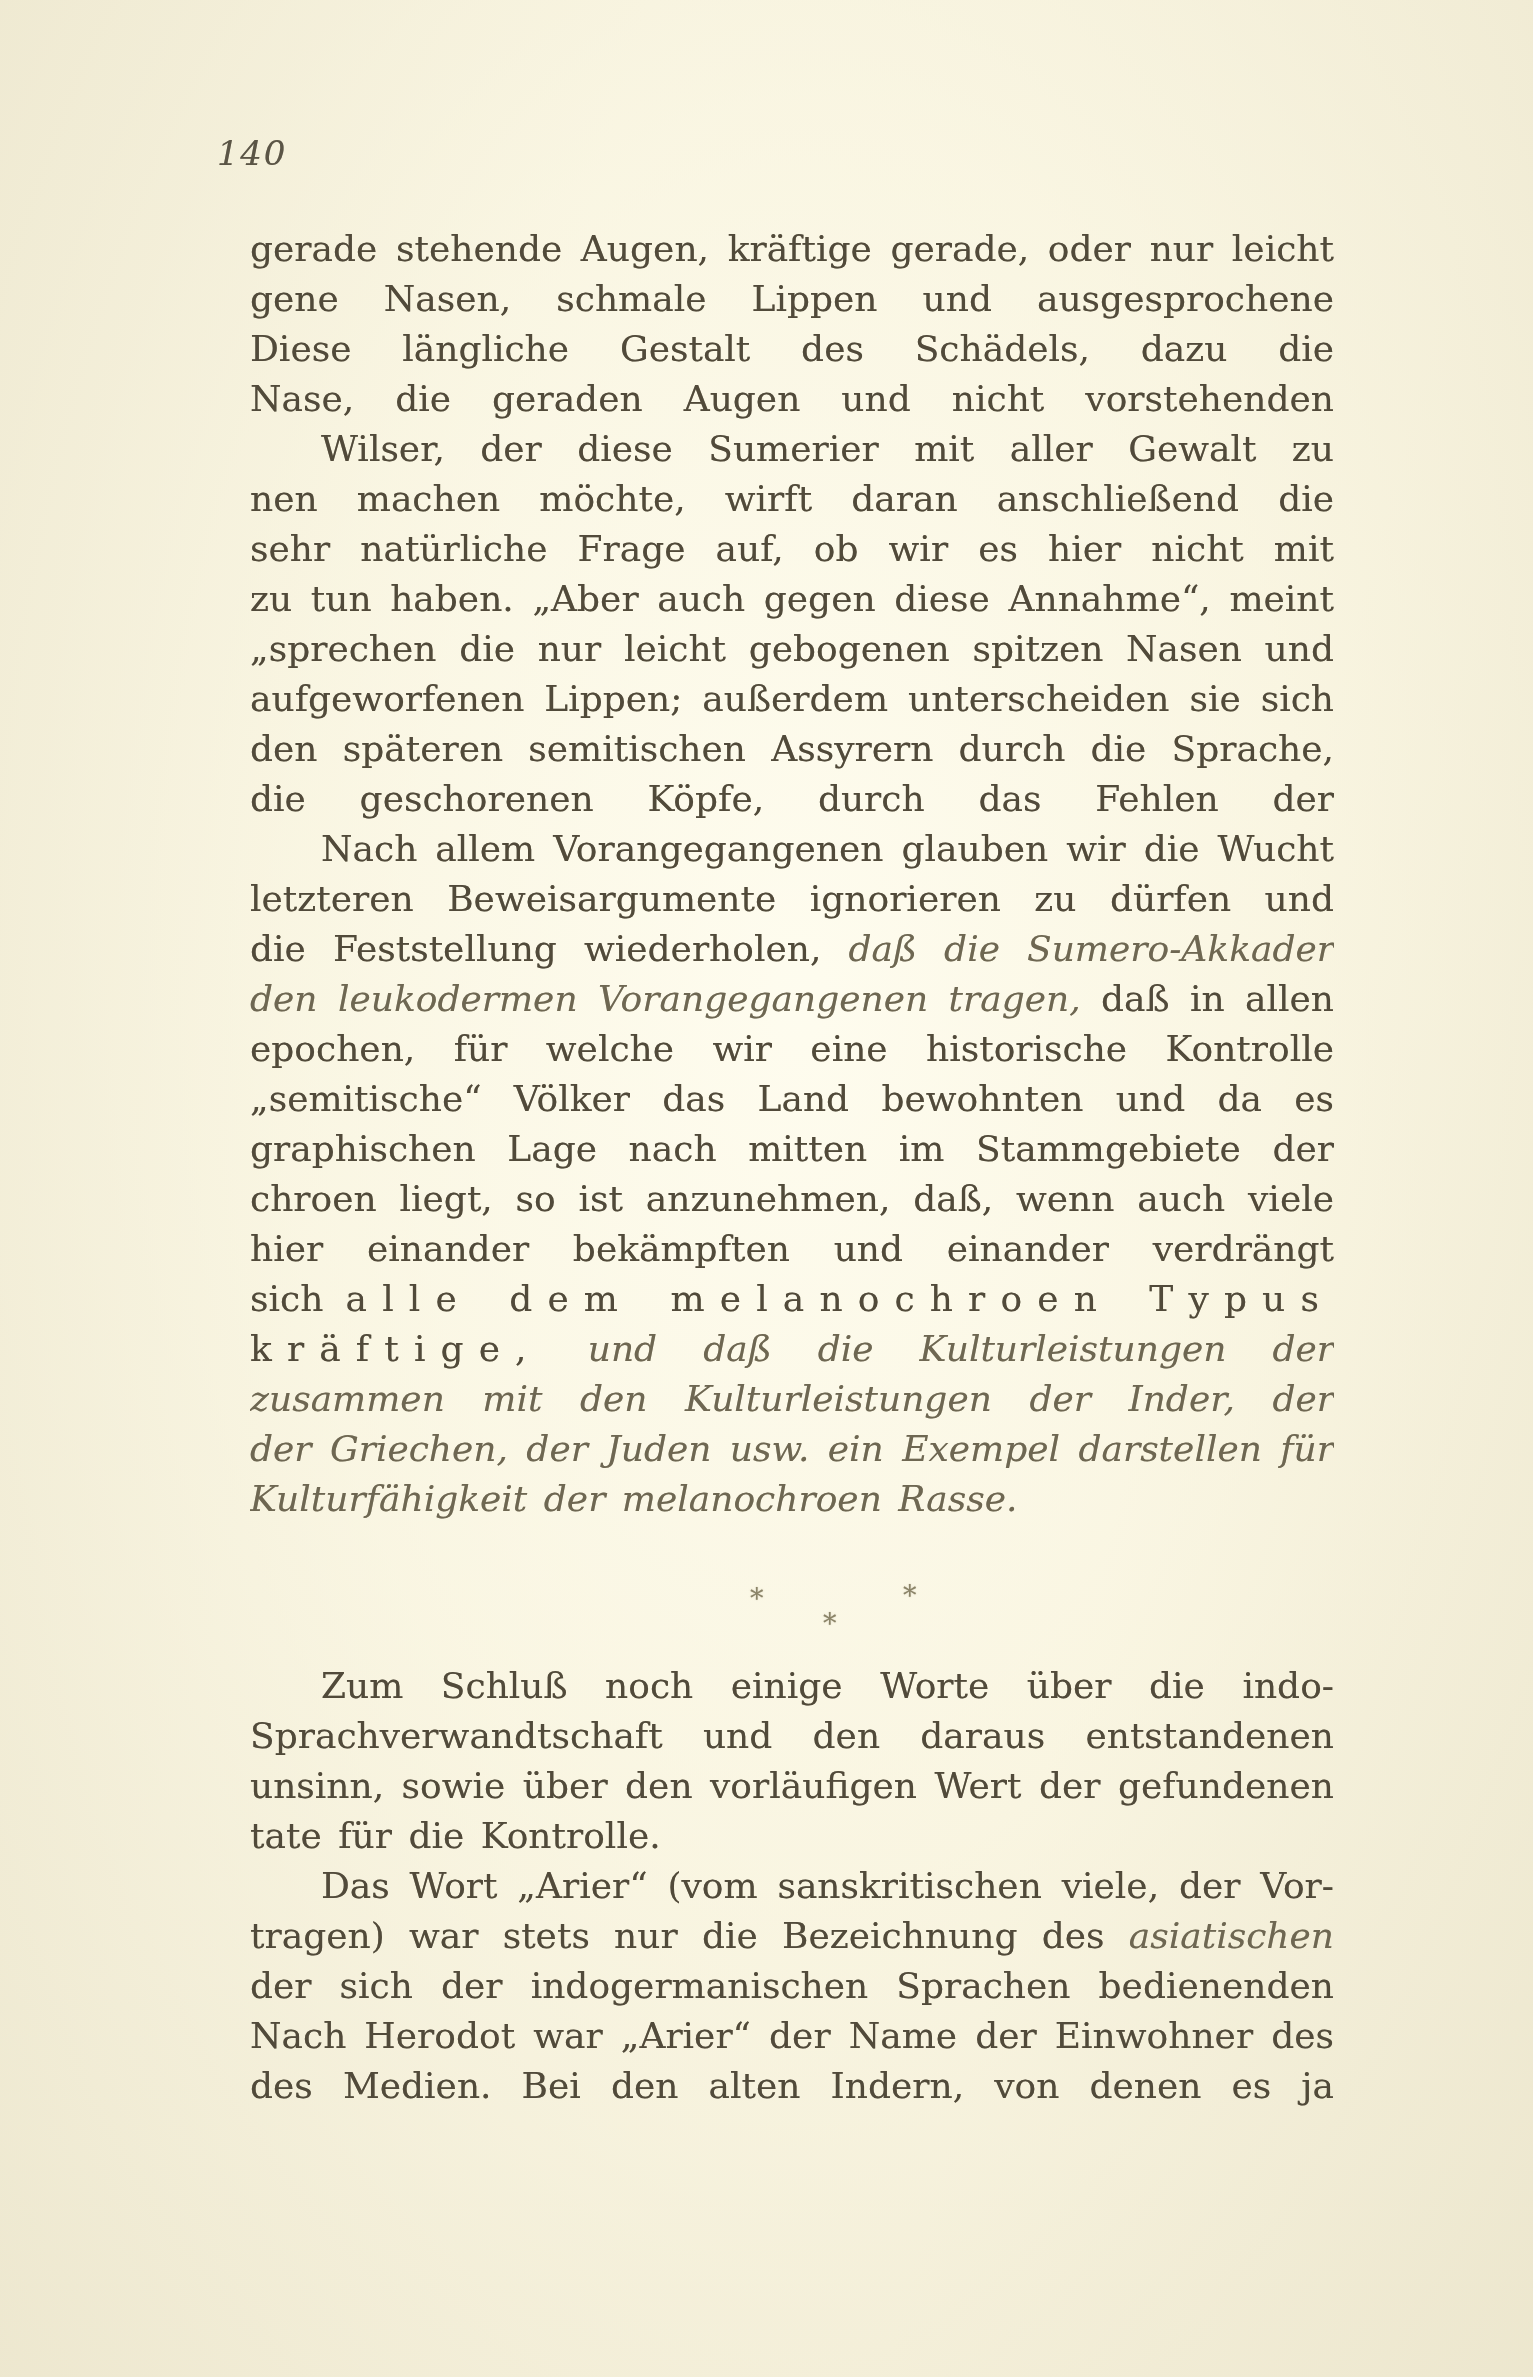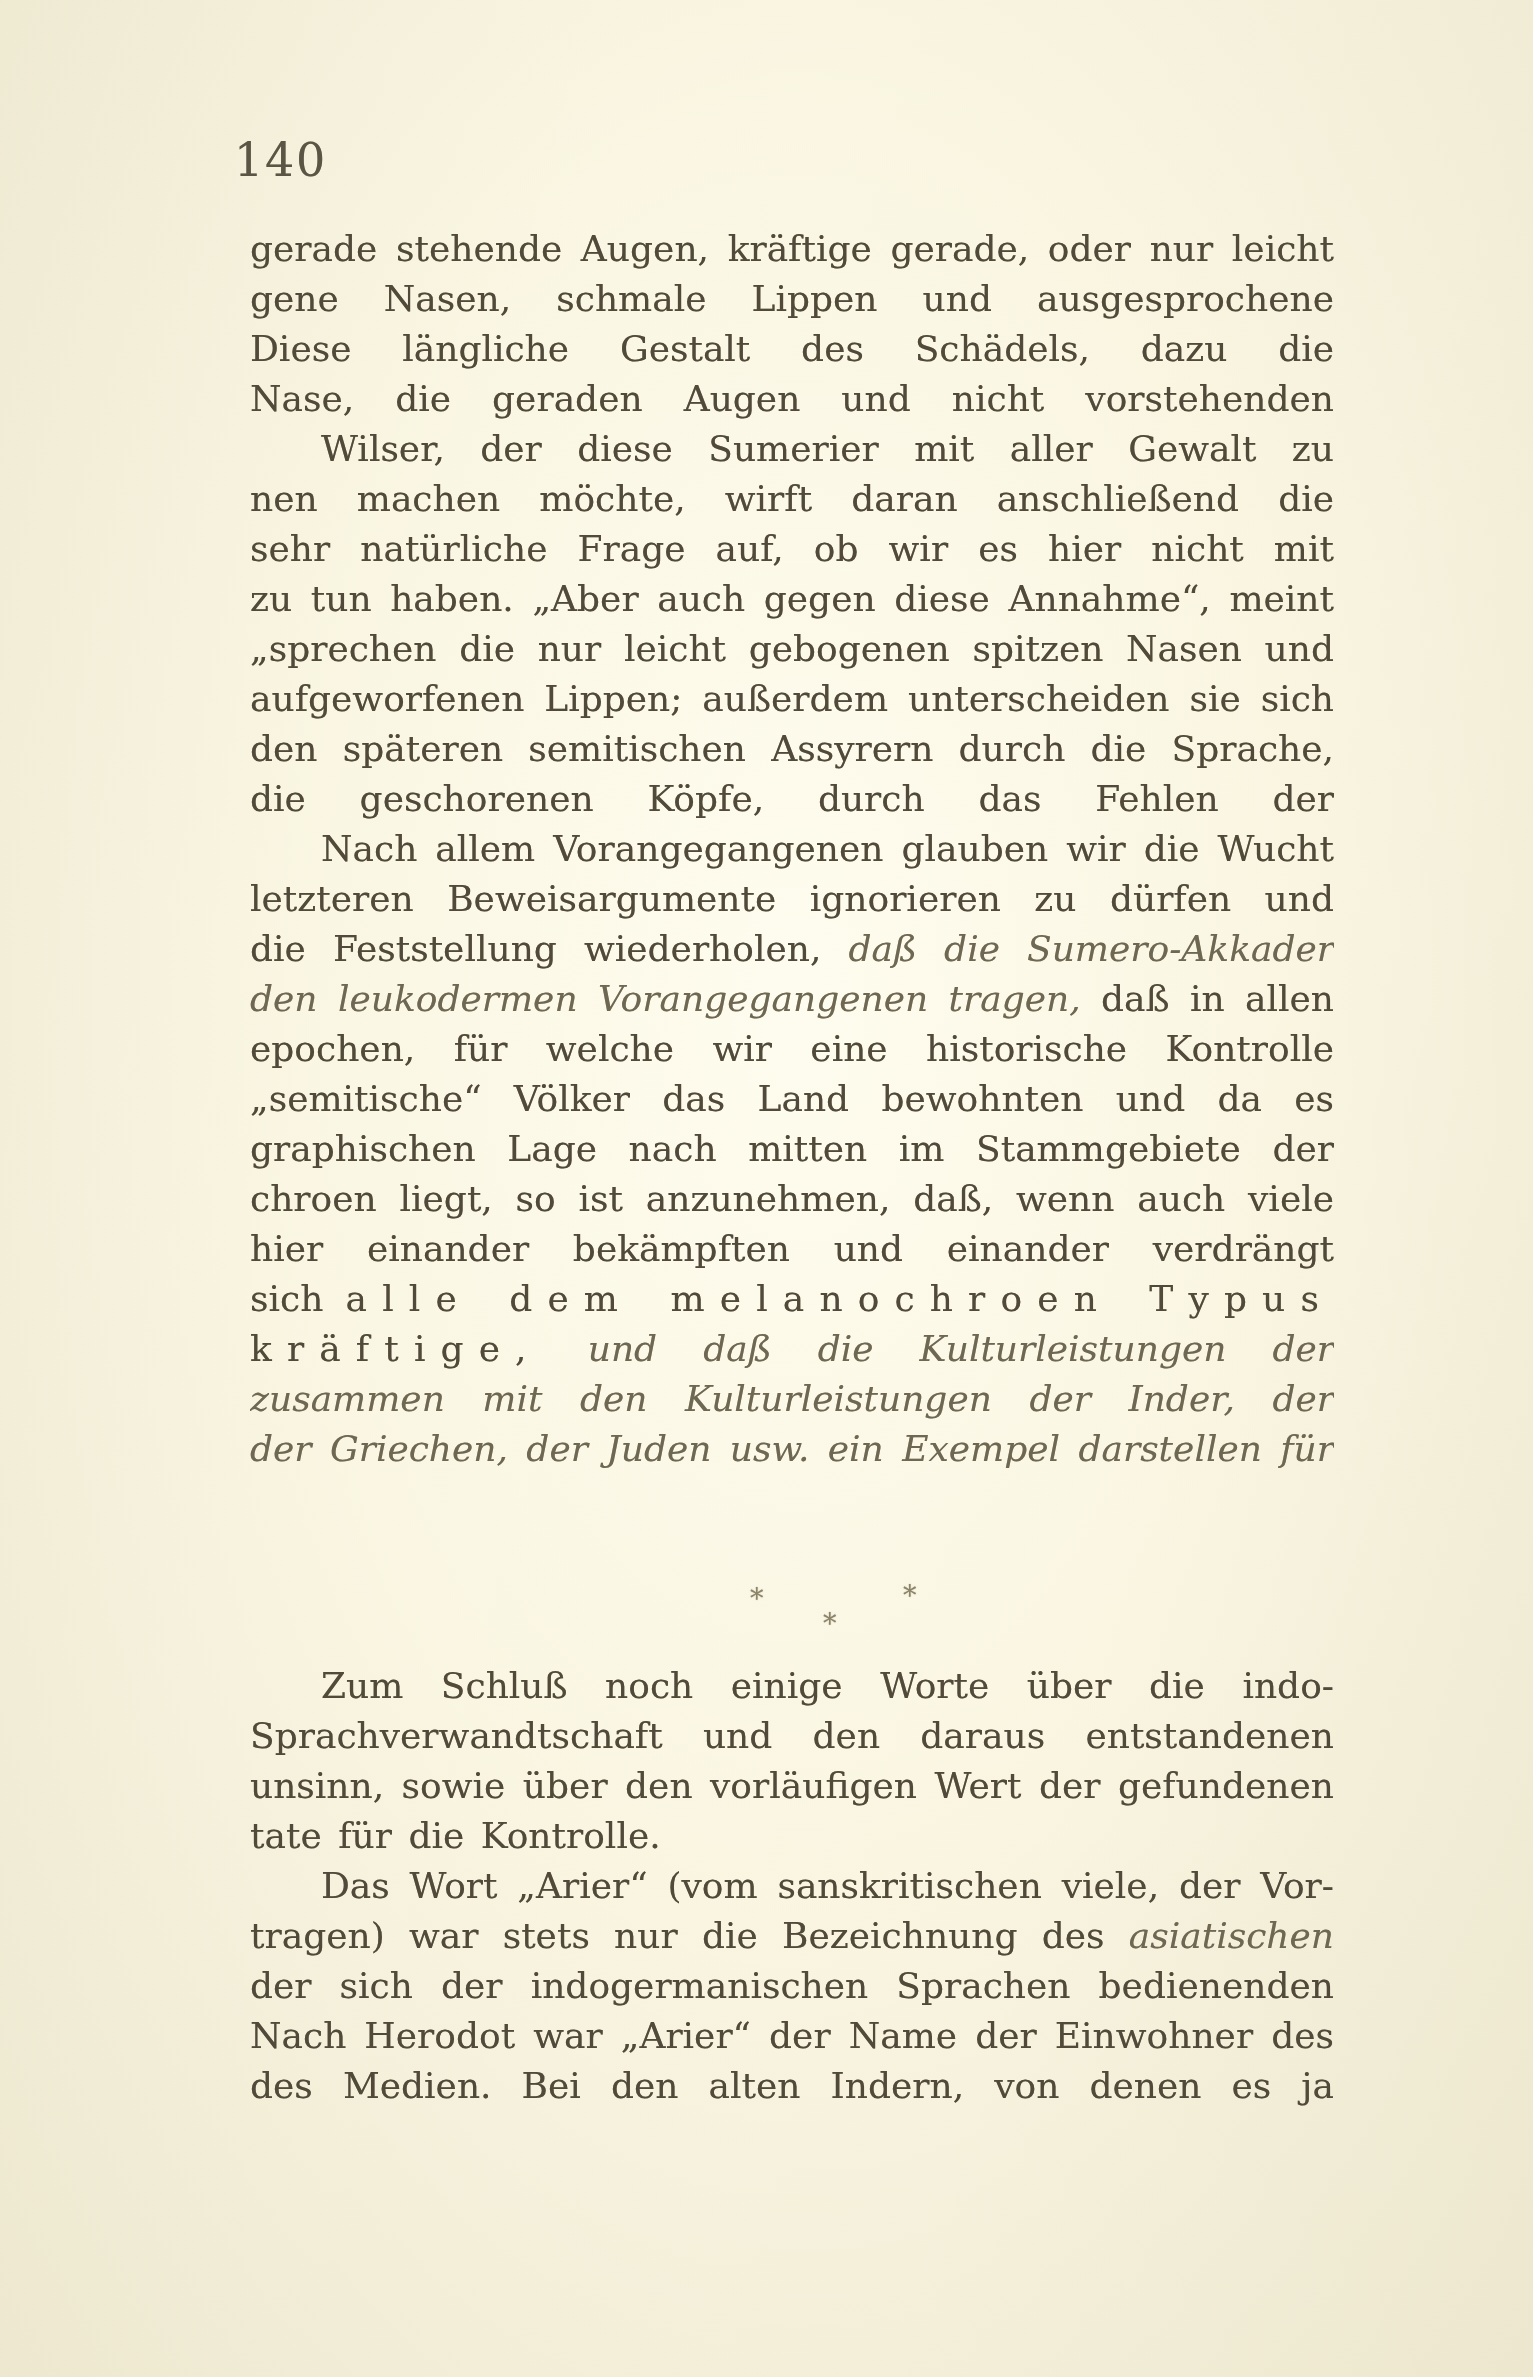--- a/index.html
+++ b/index.html
@@ -10,25 +10,26 @@
   }
   .page {
     position: relative;
     width: 1534px; height: 2377px;
     background:
       radial-gradient(ellipse at 52% 42%, rgba(255,253,240,0.9) 0%, rgba(250,246,226,0.6) 45%, rgba(236,230,205,0.9) 100%),
       linear-gradient(105deg, #f3efda 0%, #f9f6e4 30%, #f8f4e0 70%, #ece7cf 100%);
   }
   .page-number {
     position: absolute;
-    left: 234px; top: 133px;
-    font-size: 46px;
+    left: 217px; top: 133px;
+    font-size: 34px;
     letter-spacing: 1.7px;
     color: #5b5546;
     text-shadow: 0 0 0.6px rgba(90,84,66,0.45);
+    font-style: italic;
   }
   .text-block {
     position: absolute;
     left: 250px;
     width: 1084px;
     color: #514a3a;
     font-size: 36px;
     text-shadow: 0 0 0.6px rgba(86,79,60,0.5);
     word-spacing: 0.14em;
   }
@@ -96,20 +97,21 @@
       <div class="line just"><span class="seg-i">den leukodermen Vorangegangenen tragen, </span><span class="seg-r">daß in allen Zeit-</span></div>
       <div class="line just"><span class="seg-r">epochen, für welche wir eine historische Kontrolle besitzen, stets</span></div>
       <div class="line just"><span class="seg-r">„semitische“ Völker das Land bewohnten und da es seiner geo-</span></div>
       <div class="line just"><span class="seg-r">graphischen Lage nach mitten im Stammgebiete der Melano-</span></div>
       <div class="line just"><span class="seg-r">chroen liegt, so ist anzunehmen, daß, wenn auch viele Völker</span></div>
       <div class="line just"><span class="seg-r">hier einander bekämpften und einander verdrängt haben, sie</span></div>
       <div class="line just"><span class="seg-r">sich </span><span class="seg-g">alle dem melanochroen Typus an-</span></div>
       <div class="line just"><span class="seg-g">kräftige,</span><span class="seg-r"> </span><span class="seg-i">und daß die Kulturleistungen der Sumero-Akkader</span></div>
       <div class="line just"><span class="seg-i">zusammen mit den Kulturleistungen der Inder, der Ägypter,</span></div>
       <div class="line just"><span class="seg-i">der Griechen, der Juden usw. ein Exempel darstellen für die</span></div>
+      <div class="line nojust"><span class="seg-i">Kulturfähigkeit der melanochroen Rasse.</span></div>
     </div>
 
   <div class="separator">
       <span class="mark">*</span>
       <span class="mark">*</span>
       <span class="mark">*</span>
     </div>
 
   <div class="text-block block-2">
       <div class="line just indent"><span class="seg-r">Zum Schluß noch einige Worte über die indo-europäische</span></div>

